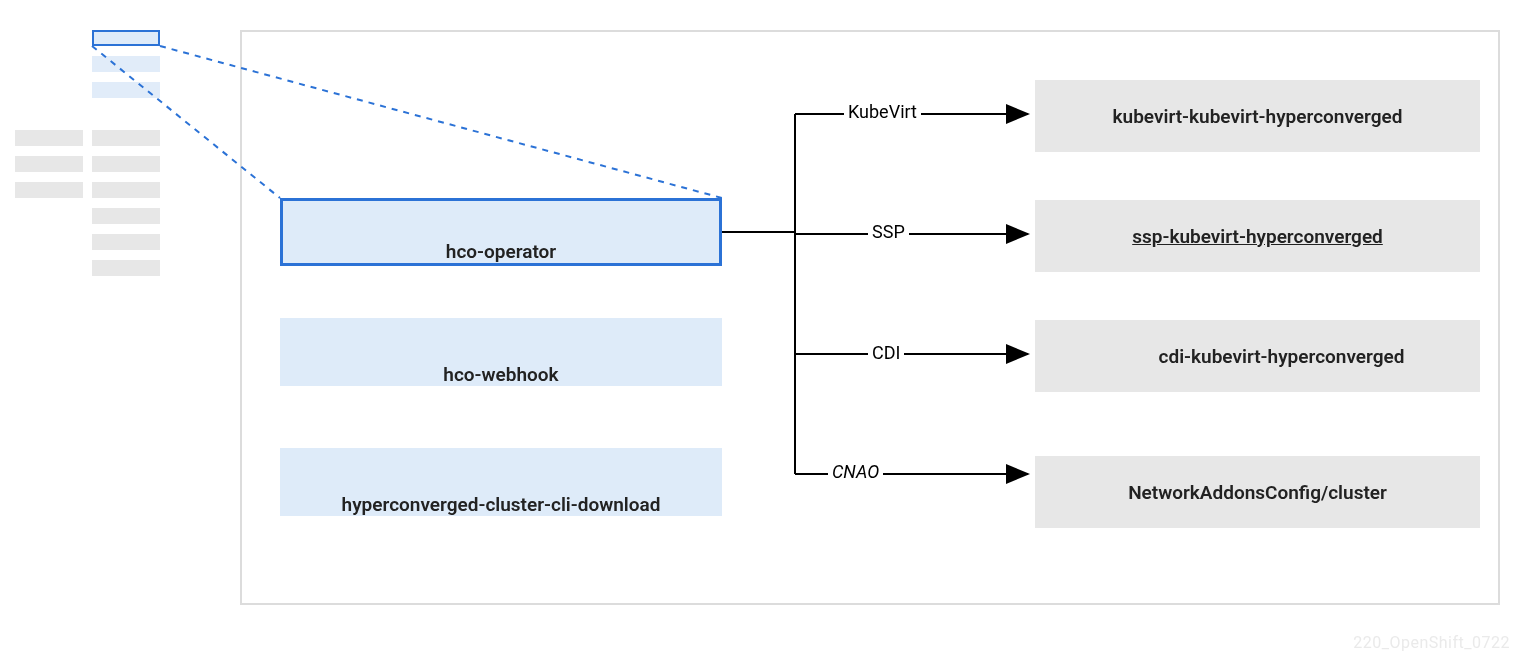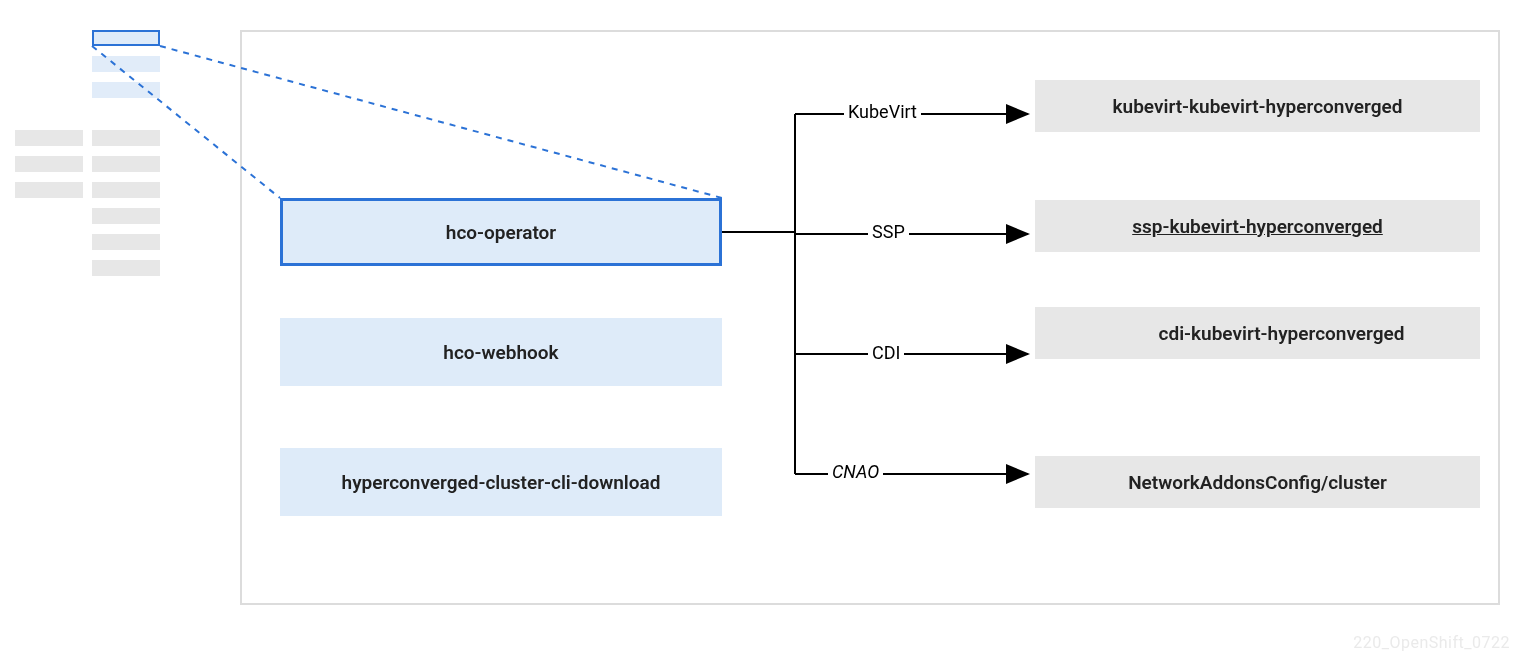--- a/index.html
+++ b/index.html
@@ -40,33 +40,33 @@
       width: 1260px;
       height: 575px;
       border: 2px solid #dcdcdc;
     }
     .left-box {
       position: absolute;
       width: 442px;
       height: 68px;
       background: #deebf9;
       display: flex;
-      align-items: center;
+      align-items: flex-end;
       justify-content: center;
       font-weight: 600;
       font-size: 19px;
       color: #222;
     }
     .left-box.highlight {
       border: 3px solid #2b72d6;
     }
     .right-box {
       position: absolute;
       width: 445px;
-      height: 52px;
+      height: 72px;
       background: #e7e7e7;
       display: flex;
       align-items: center;
       justify-content: center;
       font-weight: 600;
       font-size: 19px;
       color: #222;
     }
     .edge-label {
       position: absolute;
@@ -141,21 +141,21 @@
 <div class="left-box" style="left:280px; top:448px;">
   <span>hyperconverged-cluster-cli-download</span>
 </div>
 
 <div class="right-box" style="left:1035px; top:80px;">
   <span>kubevirt-kubevirt-hyperconverged</span>
 </div>
 <div class="right-box" style="left:1035px; top:200px;text-decoration:underline;">
   <span>ssp-kubevirt-hyperconverged</span>
 </div>
-<div class="right-box" style="left:1035px; top:307px;padding-left:48px;">
+<div class="right-box" style="left:1035px; top:320px;padding-left:48px;">
   <span>cdi-kubevirt-hyperconverged</span>
 </div>
 <div class="right-box" style="left:1035px; top:440px;margin-top:16px;">
   <span>NetworkAddonsConfig/cluster</span>
 </div>
 
 <div class="edge-label" style="left:844px; top:101px;">
   <span>KubeVirt</span>
 </div>
 <div class="edge-label" style="left:868px; top:221px;">

